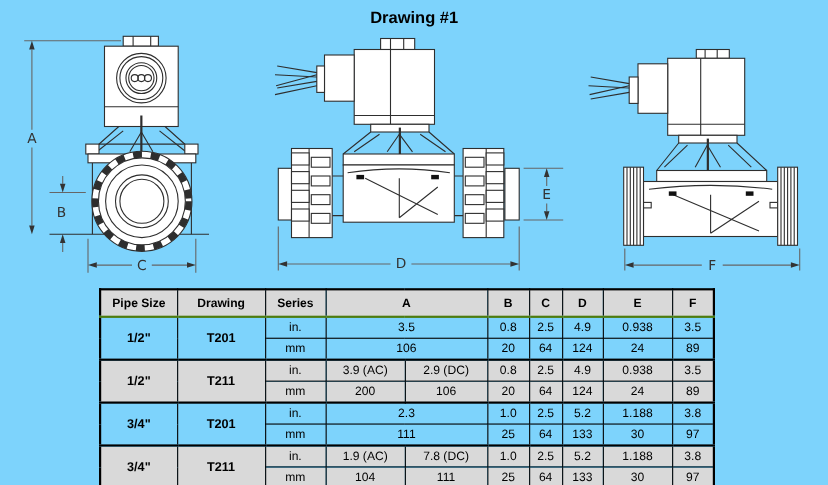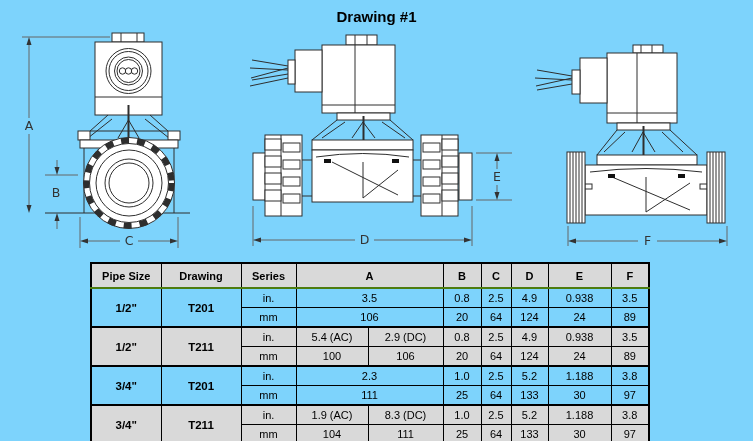--- a/index.html
+++ b/index.html
@@ -293,31 +293,31 @@
           <td>124</td>
           <td>24</td>
           <td>89</td>
         </tr>
       </tbody>
       <tbody class="shaded">
         <tr class="group-first">
           <td rowspan="2" class="strong">1/2"</td>
           <td rowspan="2" class="strong">T211</td>
           <td>in.</td>
-          <td>5.4 (AC)</td>
+          <td>3.9 (AC)</td>
           <td>2.9 (DC)</td>
           <td>0.8</td>
           <td>2.5</td>
           <td>4.9</td>
           <td>0.938</td>
           <td>3.5</td>
         </tr>
         <tr>
           <td>mm</td>
-          <td>100</td>
+          <td>200</td>
           <td>106</td>
           <td>20</td>
           <td>64</td>
           <td>124</td>
           <td>24</td>
           <td>89</td>
         </tr>
       </tbody>
       <tbody>
         <tr class="group-first">
@@ -340,21 +340,21 @@
           <td>30</td>
           <td>97</td>
         </tr>
       </tbody>
       <tbody class="shaded">
         <tr class="group-first">
           <td rowspan="2" class="strong">3/4"</td>
           <td rowspan="2" class="strong">T211</td>
           <td>in.</td>
           <td>1.9 (AC)</td>
-          <td>8.3 (DC)</td>
+          <td>7.8 (DC)</td>
           <td>1.0</td>
           <td>2.5</td>
           <td>5.2</td>
           <td>1.188</td>
           <td>3.8</td>
         </tr>
         <tr>
           <td>mm</td>
           <td>104</td>
           <td>111</td>

